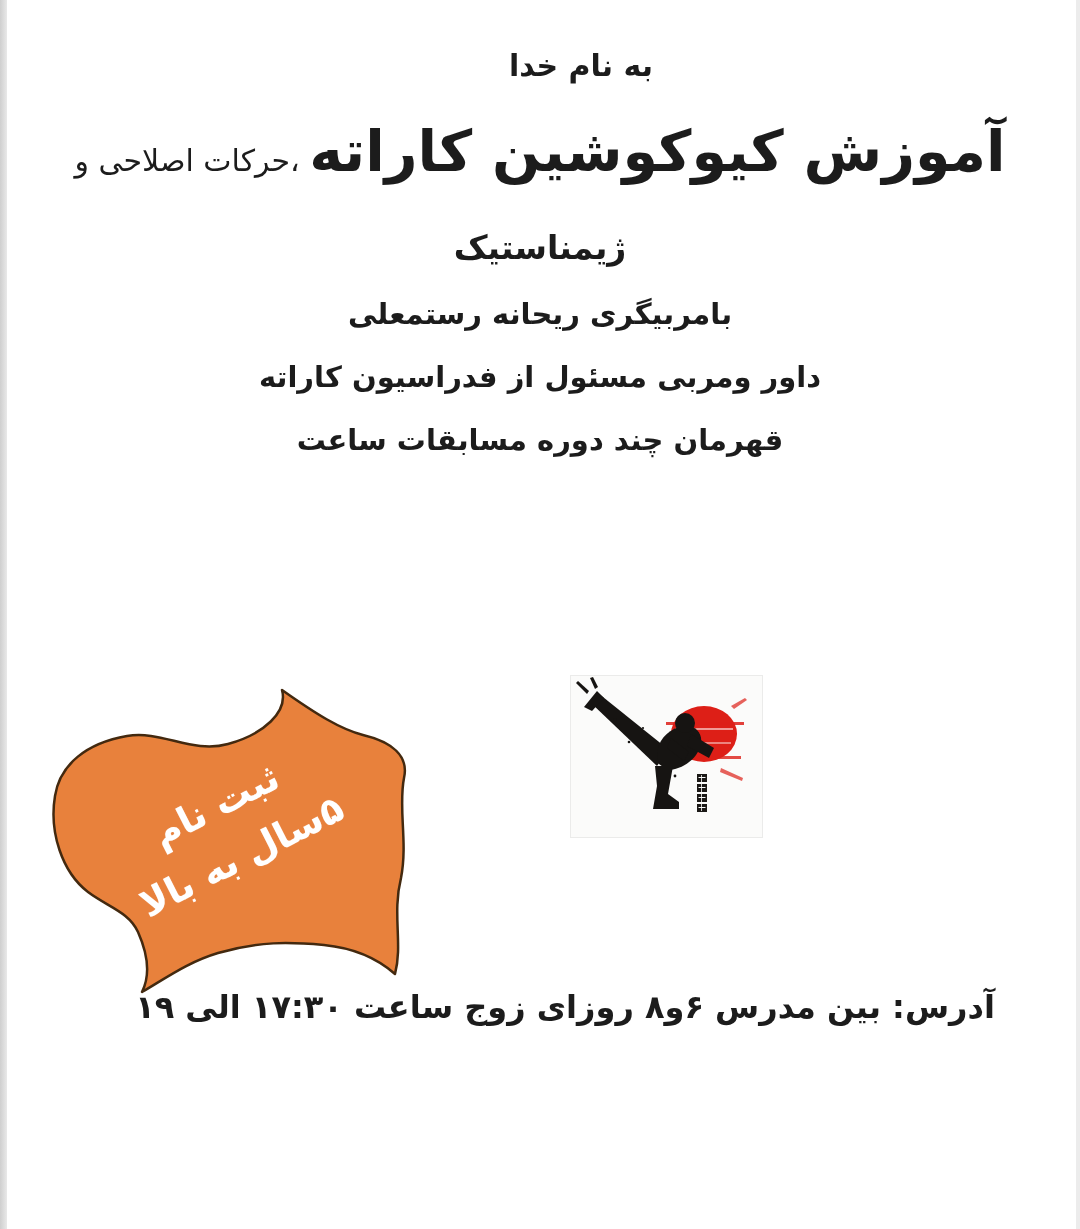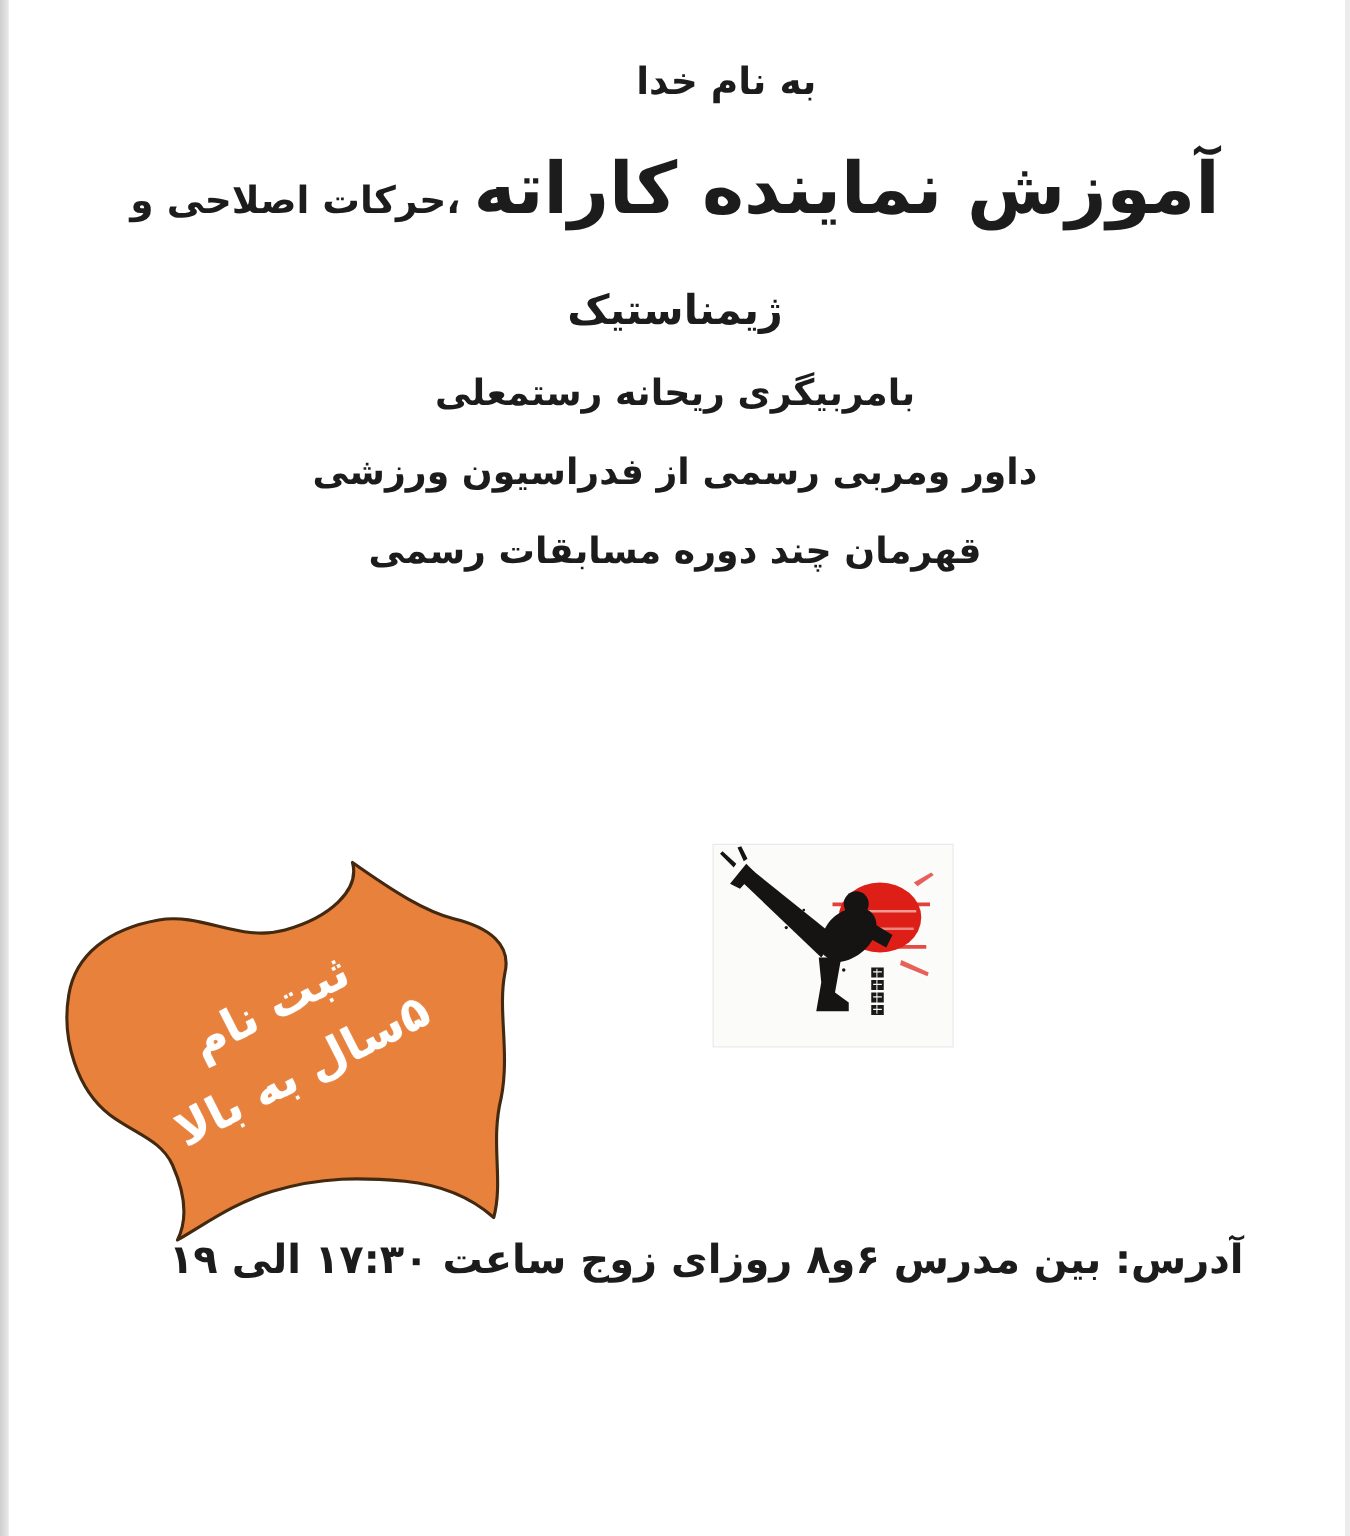--- a/index.html
+++ b/index.html
@@ -12,21 +12,21 @@
     position:absolute;left:0;top:0;width:7px;height:1229px;
     background:linear-gradient(to right,#cfcfcf,#e9e9e9);
   }
   .page-edge-right{
     position:absolute;right:0;top:0;width:4px;height:1229px;
     background:#ececec;
   }
   .line{position:absolute;width:100%;text-align:center;direction:rtl;font-weight:bold;}
   .bismillah{top:48px;font-size:30px;margin-left:41px;}
   .title{top:118px;font-size:57px;letter-spacing:0px;}
-  .title .title-suffix{font-size:30px;font-weight:bold;}
+  .title .title-suffix{font-size:30px;font-weight:normal;}
   .subtitle{top:228px;font-size:33px;}
   .credentials{position:absolute;top:283px;width:100%;}
   .cred-line{
     width:100%;text-align:center;direction:rtl;font-weight:bold;
     font-size:29px;height:63px;line-height:63px;
   }
   .latin-embed{font-size:28px;font-weight:bold;}
   .logo-box{
     position:absolute;left:570px;top:675px;width:193px;height:163px;
     background:#fbfbfa;border:1px solid #ebebea;box-sizing:border-box;
@@ -44,29 +44,29 @@
 </style>
 </head>
 <body>
 
 <div class="page-edge-left"></div>
 <div class="page-edge-right"></div>
 
 <div class="line bismillah">به نام خدا</div>
 
 <div class="line title">
-  <span>آموزش نماینده کاراته</span><span class="title-suffix"> ،حرکات اصلاحی و</span>
+  <span>آموزش کیوکوشین کاراته</span><span class="title-suffix"> ،حرکات اصلاحی و</span>
 </div>
 
 <div class="line subtitle">ژیمناستیک</div>
 
 <div class="credentials">
   <div class="cred-line">بامربیگری ریحانه رستمعلی</div>
-  <div class="cred-line">داور ومربی رسمی از فدراسیون  ورزشی</div>
-  <div class="cred-line">قهرمان چند دوره مسابقات رسمی</div>
+  <div class="cred-line">داور ومربی مسئول از فدراسیون  کاراته</div>
+  <div class="cred-line">قهرمان چند دوره مسابقات ساعت</div>
 </div>
 
 <div class="logo-box">
   <svg width="191" height="161" viewBox="0 0 191 161">
 
     <g>
       <ellipse cx="133" cy="58" rx="33" ry="28" fill="#DD1F17"></ellipse>
       <path d="M95,46 h78 v3 h-78 z" fill="#DD1F17" opacity="0.85"></path>
       <path d="M104,80 h66 v3 h-66 z" fill="#DD1F17" opacity="0.8"></path>
       <path d="M150,92 l22,10 -1,3 -22,-9 z" fill="#DD1F17" opacity="0.7"></path>

